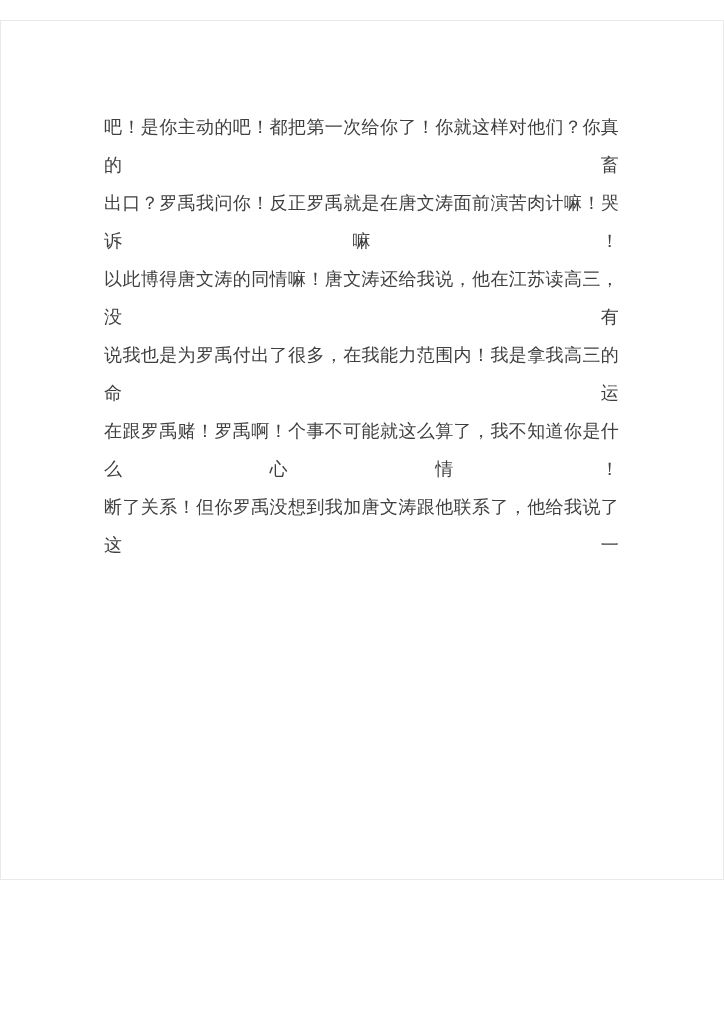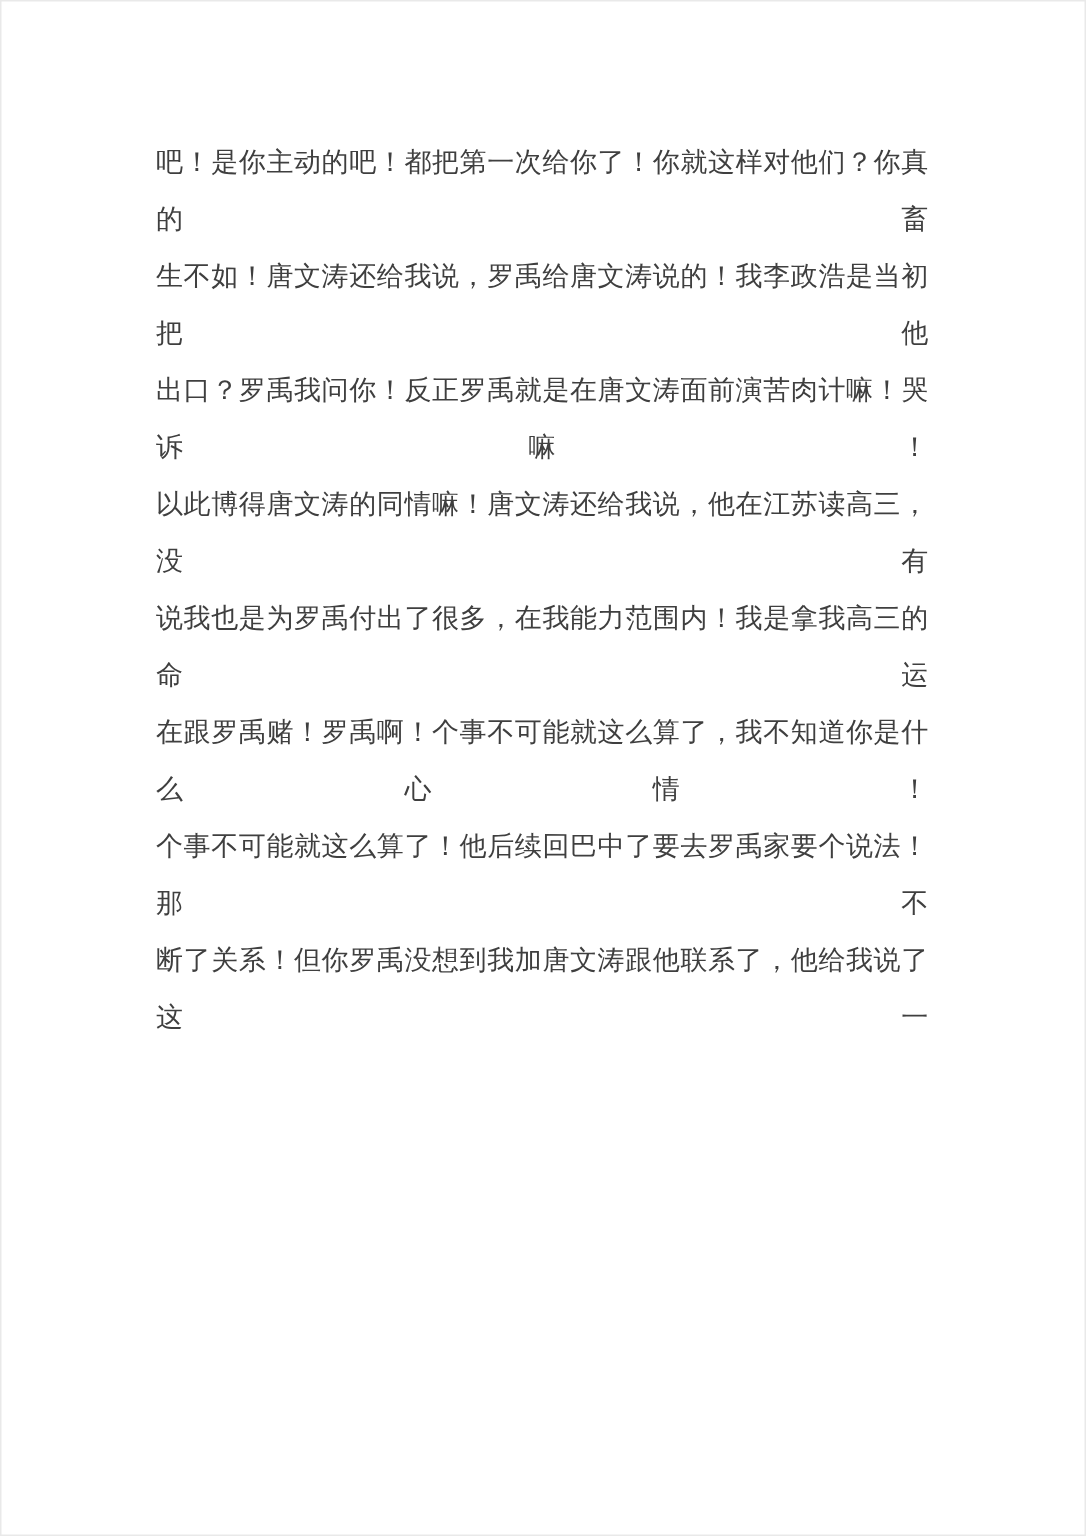--- a/index.html
+++ b/index.html
@@ -8,26 +8,27 @@
     --page-border: #e9e9e9;
   }
   html, body {
     margin: 0;
     padding: 0;
     background: var(--page-bg);
   }
   .page {
     position: relative;
     width: 724px;
-    height: 1024px;
+    height: 860px;
     background: var(--page-bg);
     box-sizing: border-box;
     border: 1px solid var(--page-border);
     overflow: hidden;
-    font-family: Liberation Serif, serif;
+    font-family: Liberation Mono, monospace;
+    margin-top: 20px;
   }
   .text-block {
     position: absolute;
     left: 103px;
     top: 88px;
     width: 515px;
     color: var(--text-color);
     font-size: 18px;
     line-height: 38px;
     font-weight: 400;
@@ -41,22 +42,20 @@
     white-space: normal;
     letter-spacing: 0.2px;
   }
 </style>
 </head>
 <body>
 
 <div class="page">
   <div class="text-block">
     <div class="line">吧！是你主动的吧！都把第一次给你了！你就这样对他们？你真的畜</div>
-    <div class="line">生不如！唐文涛还给我说，罗禹给唐文涛说的！我李政浩是当初把他</div>
     <div class="line">出口？罗禹我问你！反正罗禹就是在唐文涛面前演苦肉计嘛！哭诉嘛！</div>
     <div class="line">以此博得唐文涛的同情嘛！唐文涛还给我说，他在江苏读高三，没有</div>
     <div class="line">说我也是为罗禹付出了很多，在我能力范围内！我是拿我高三的命运</div>
     <div class="line">在跟罗禹赌！罗禹啊！个事不可能就这么算了，我不知道你是什么心情！</div>
-    <div class="line">个事不可能就这么算了！他后续回巴中了要去罗禹家要个说法！那不</div>
     <div class="line">断了关系！但你罗禹没想到我加唐文涛跟他联系了，他给我说了这一</div>
 
   </div>
 </div>
 
 </body></html>

